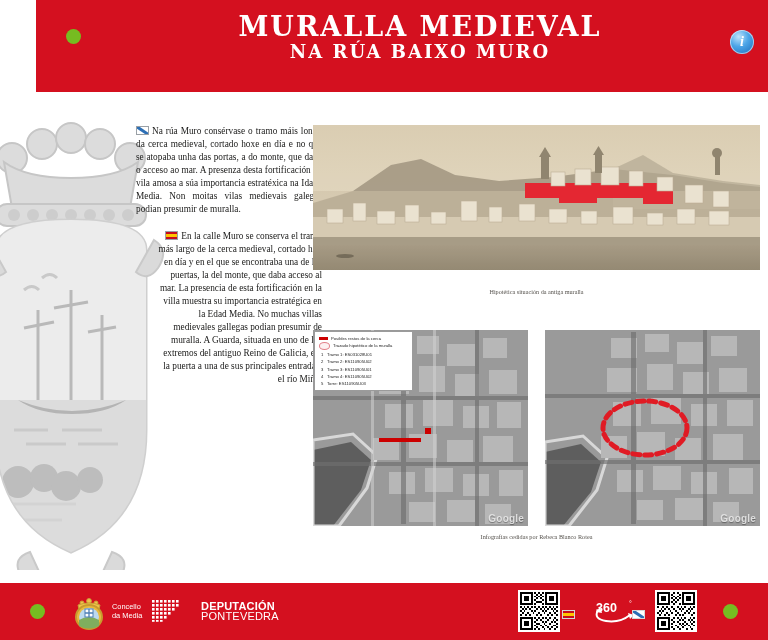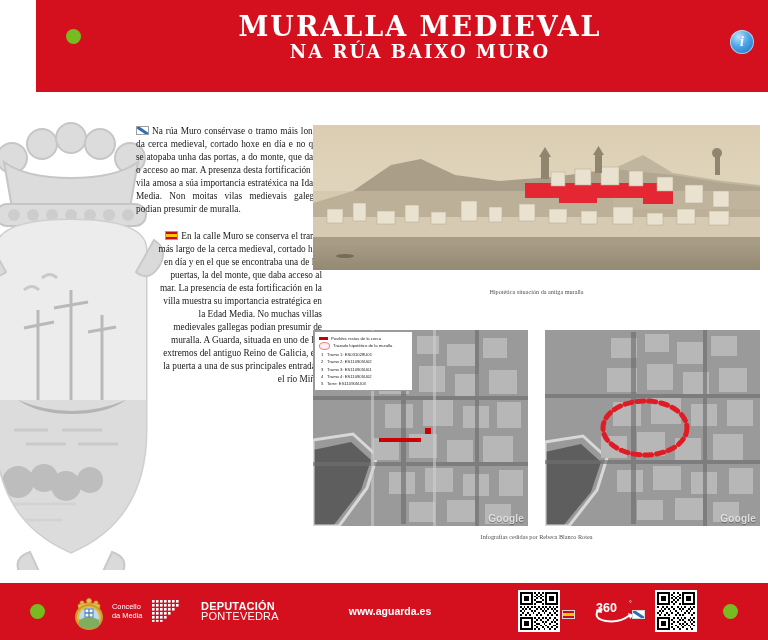--- a/index.html
+++ b/index.html
@@ -492,21 +492,20 @@
             <rect x="4" y="20" width="2.6" height="1.8"></rect>
             <rect x="8" y="20" width="2.6" height="1.8"></rect>
         </g>
       </svg>
       <span class="dep-text">
         <span class="t1">DEPUTACIÓN</span>
         <span class="t2">PONTEVEDRA</span>
       </span>
     </div>
 
-    <div class="site-url">www.aguarda.es</div>
 
     <svg class="qr qr-es" viewBox="0 0 21 21" shape-rendering="crispEdges">
       <rect width="21" height="21" fill="#fff"></rect>
       <g fill="#000">
         <path d="M0 0h7v1H0z M0 1h1v5H0z M6 1h1v5H6z M2 2h3v3H2z M0 6h7v1H0z"></path>
         <path d="M14 0h7v1h-7z M14 1h1v5h-1z M20 1h1v5h-1z M16 2h3v3h-3z M14 6h7v1h-7z"></path>
         <path d="M0 14h7v1H0z M0 15h1v5H0z M6 15h1v5H6z M2 16h3v3H2z M0 20h7v1H0z"></path>
         <path d="M8 0h1v1H8z M10 0h1v1h-1z M12 0h1v1h-1z M9 1h1v1H9z M11 1h1v1h-1z M8 2h1v1H8z M10 2h1v1h-1z M12 2h1v1h-1z M9 3h1v1H9z M11 3h1v1h-1z M8 4h1v1H8z M12 4h1v1h-1z M9 5h1v1H9z M10 5h1v1h-1z M11 5h1v1h-1z M8 6h1v1H8z M12 6h1v1h-1z"></path>
         <path d="M0 8h1v1H0z M2 8h1v1H2z M4 8h1v1H4z M6 8h1v1H6z M8 8h1v1H8z M10 8h1v1h-1z M12 8h1v1h-1z M14 8h1v1h-1z M16 8h1v1h-1z M18 8h1v1h-1z M20 8h1v1h-1z"></path>
         <path d="M1 9h1v1H1z M3 9h1v1H3z M5 9h1v1H5z M9 9h1v1H9z M11 9h1v1h-1z M13 9h1v1h-1z M15 9h1v1h-1z M17 9h1v1h-1z M19 9h1v1h-1z"></path>

